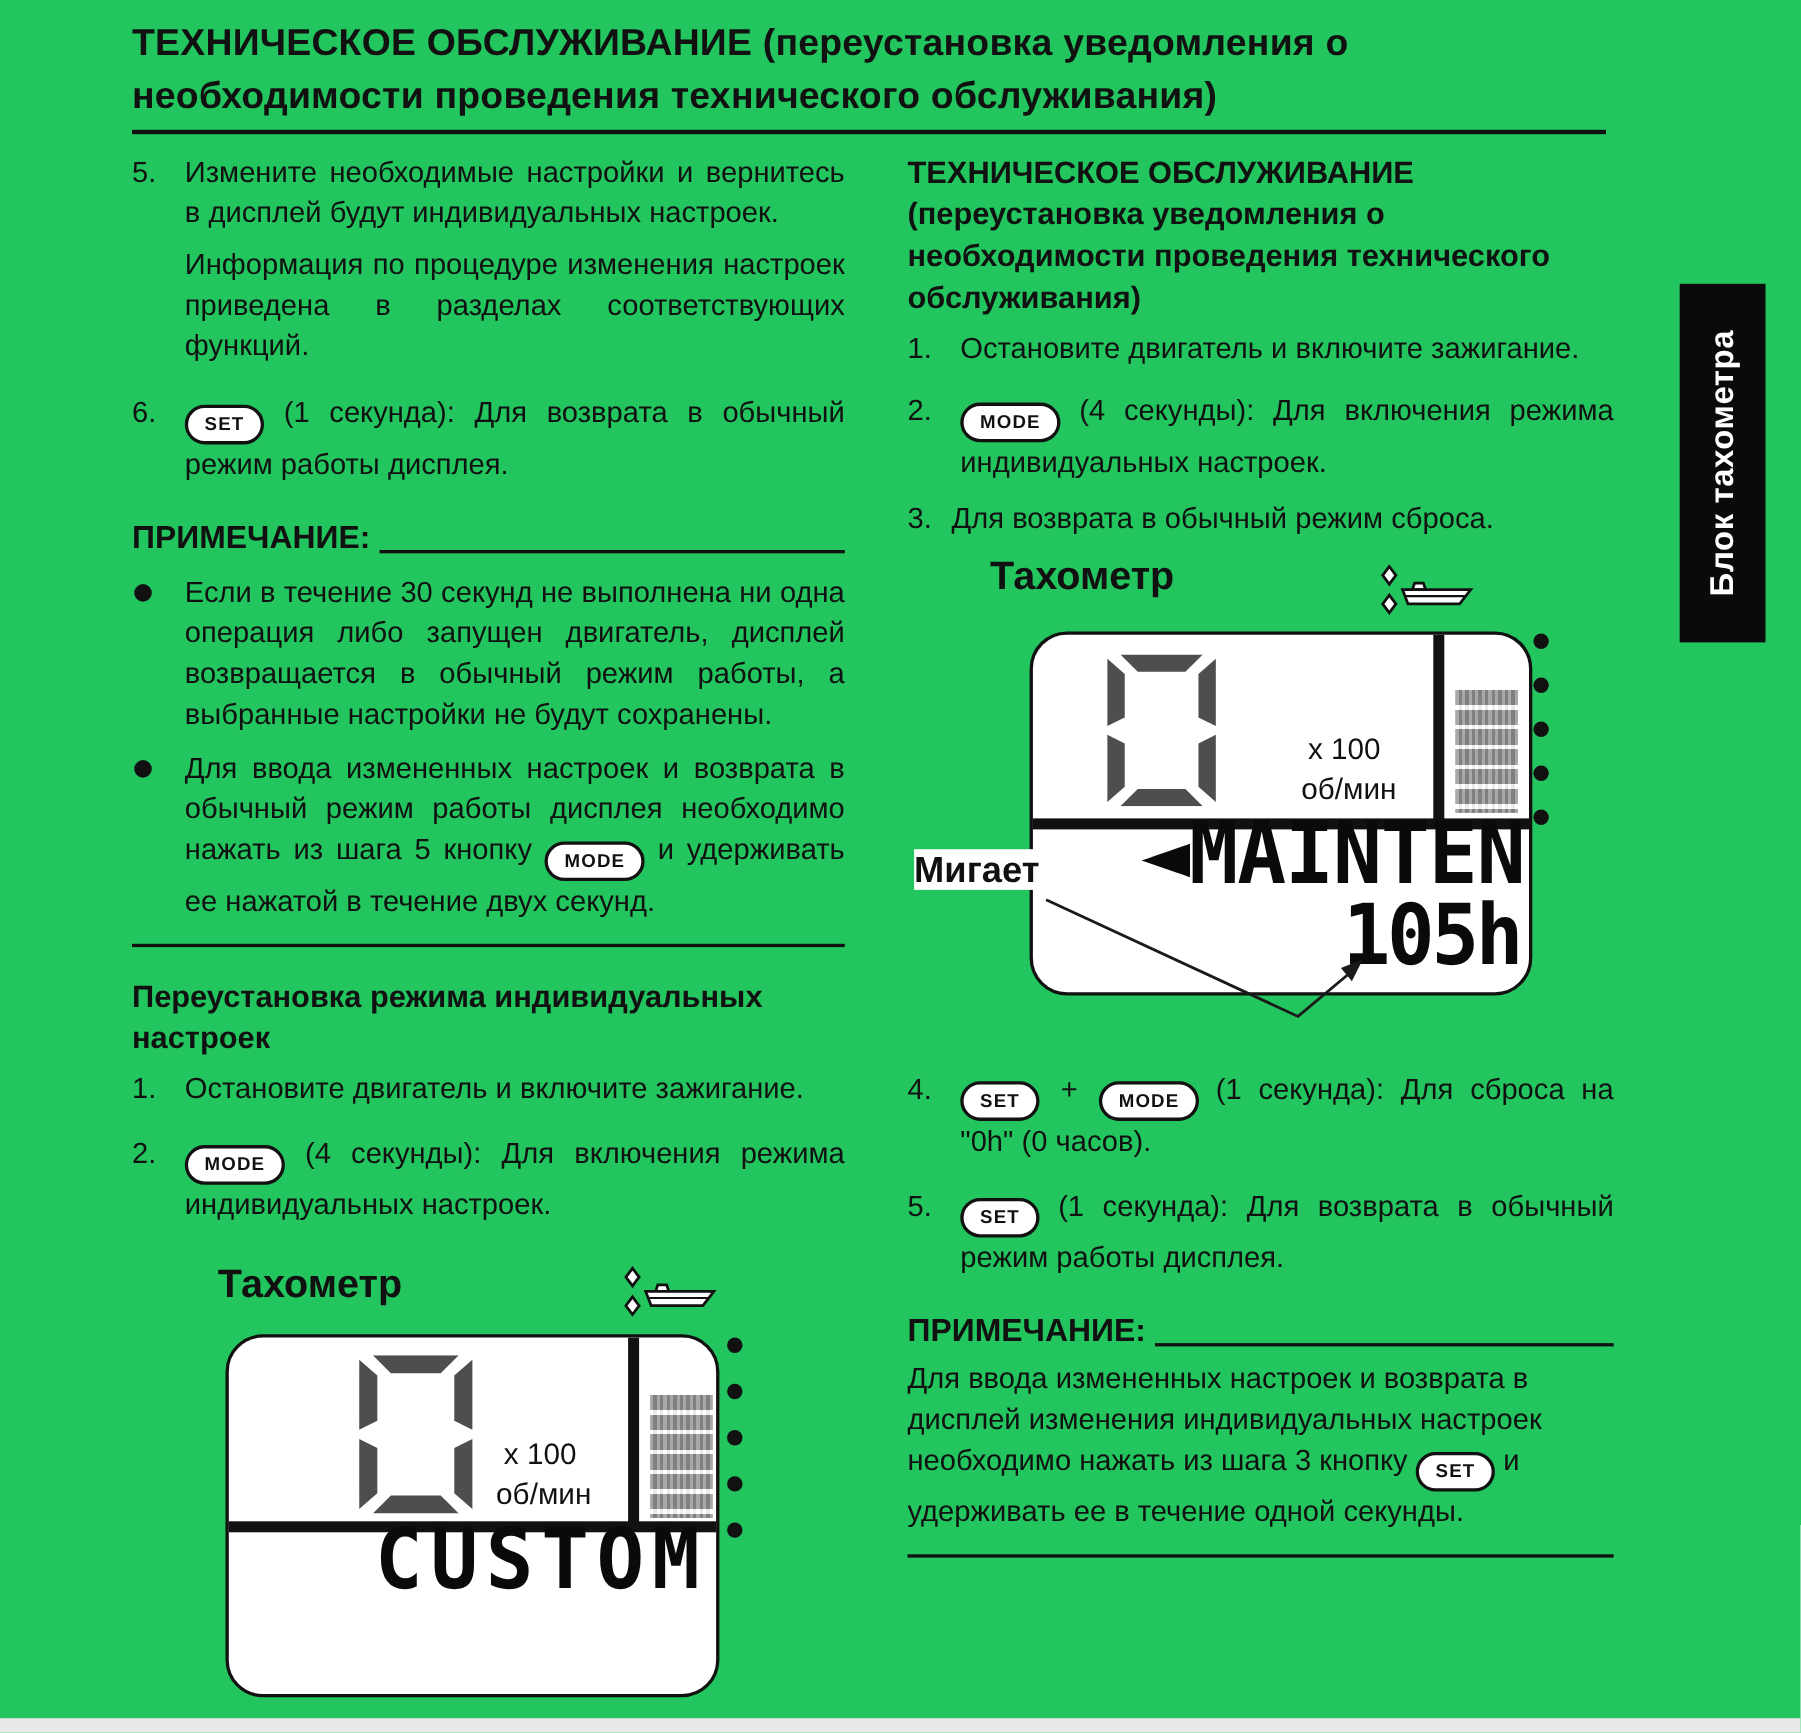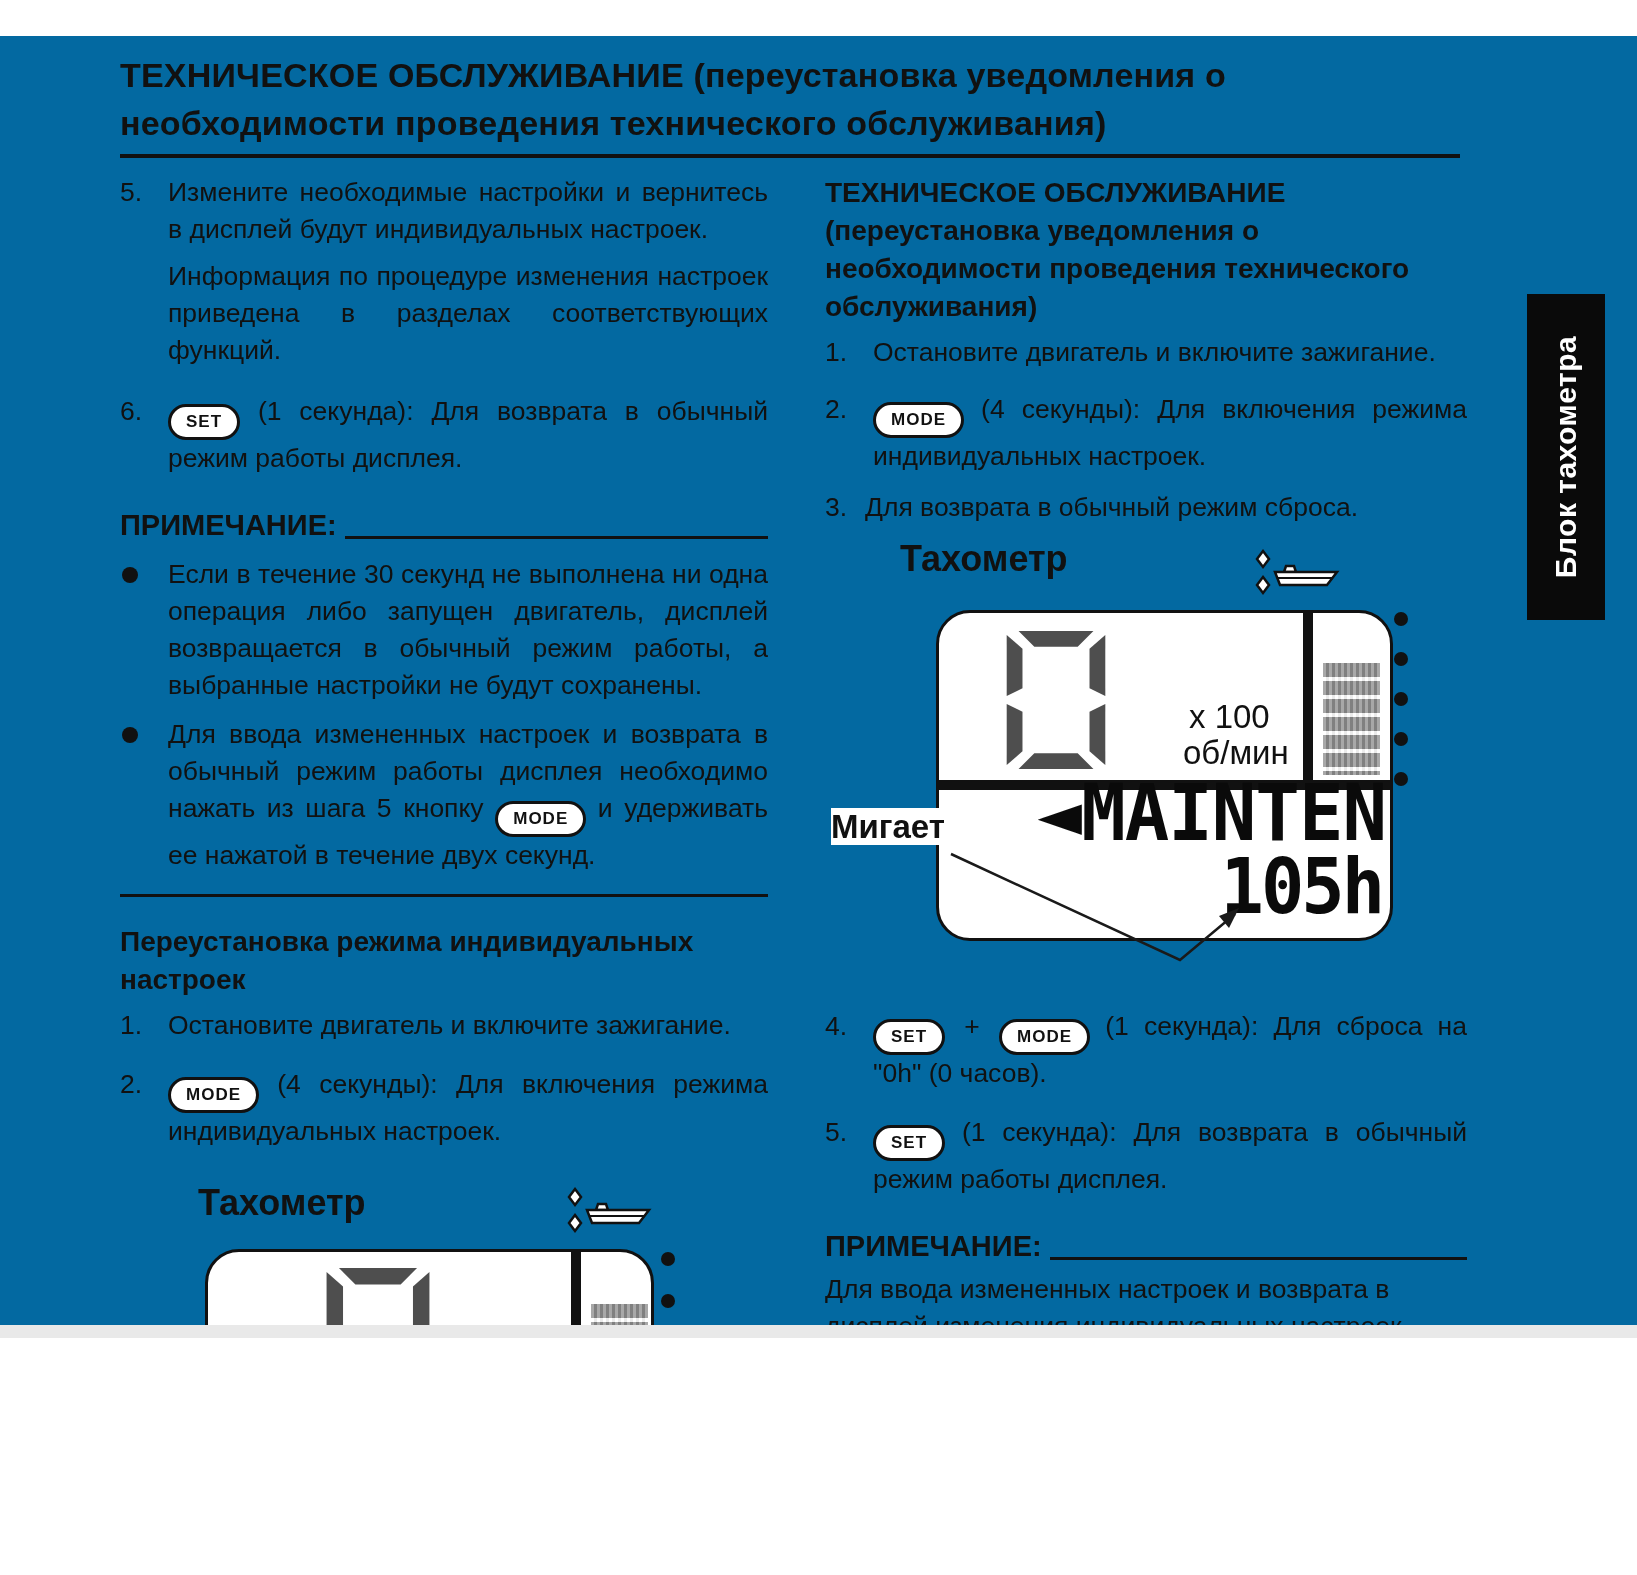--- a/index.html
+++ b/index.html
@@ -1,17 +1,17 @@
 <!DOCTYPE html>
 <html><head>
 <meta charset="utf-8">
 <style>
   html,body{margin:0;padding:0;background:#fff;}
-  .page{position:relative;width:1637px;height:1302px;background:#0369a1;overflow:hidden;
-        font-family:"Liberation Sans",sans-serif;color:#111;margin-top:36px;}
+  .page{position:relative;width:1637px;height:1575px;background:#22c55e;overflow:hidden;
+        font-family:"Liberation Sans",sans-serif;color:#111;}
   
   .doc-title{position:absolute;left:120px;top:16px;width:1345px;font-size:34px;font-weight:bold;
              line-height:1.4;letter-spacing:.2px;}
   .title-rule{position:absolute;left:120px;top:118px;width:1340px;height:4px;background:#111;}
   
   .col{position:absolute;top:138px;font-size:26.5px;line-height:37px;}
   .col-left{left:120px;width:648px;}
   .col-right{left:825px;width:642px;}
   .jtext{text-align:justify;}
   .li{display:flex;margin-top:20px;}
@@ -31,21 +31,21 @@
   .pill{display:inline-block;border:3px solid #111;border-radius:22px;padding:0px 15px;
         font-size:17px;font-weight:bold;letter-spacing:1px;line-height:30px;vertical-align:-7px;
         background:#fff;}
   .plus{font-weight:normal;padding:0 4px;}
   
   .diagram{position:relative;}
   .diag-label{position:absolute;font-size:36px;font-weight:bold;}
   .lcd{position:absolute;border:3px solid #111;border-radius:34px;background:#fff;}
   .lcd .vline{position:absolute;width:10px;background:#111;top:0;}
   .lcd .hline{position:absolute;left:0;right:0;height:10px;background:#111;}
-  .lcd .mult{position:absolute;font-size:33px;line-height:32px;}
+  .lcd .mult{position:absolute;font-size:27px;line-height:32px;}
   .bars{position:absolute;background:repeating-linear-gradient(180deg,
          #8b8b8b 0 14px,#ffffff 14px 18px);}
   .bars-inner{width:100%;height:100%;background:repeating-linear-gradient(90deg,
          rgba(255,255,255,.25) 0 3px, rgba(0,0,0,.08) 3px 6px);}
   .matrix{position:absolute;font-family:"DejaVu Sans Mono",monospace;font-weight:700;color:#0a0a0a;
           white-space:nowrap;transform:scaleY(1.06);transform-origin:top right;}
   .dotcol .dot{position:absolute;width:14px;height:14px;border-radius:50%;background:#111;}
   .blink-label{position:absolute;font-size:33px;font-weight:bold;background:#fff;padding-right:6px;z-index:5;}
   .callout{position:absolute;z-index:4;}
   

